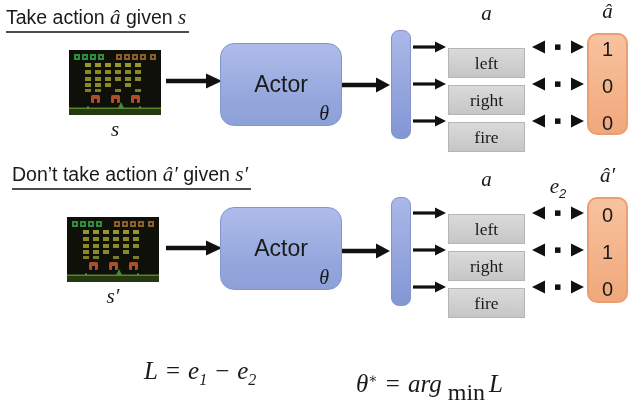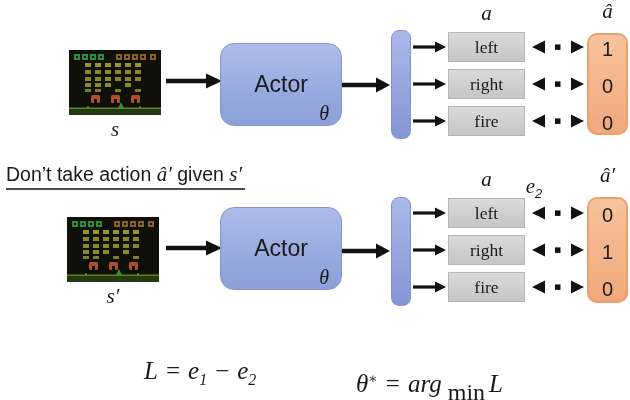--- a/index.html
+++ b/index.html
@@ -14,21 +14,21 @@
   .actor-box{width:120px;height:81px;border-radius:14px;
              background:linear-gradient(180deg,#aebcea 0%,#93a6dc 70%,#8da0d8 100%);
              border:1px solid #8395cc;display:flex;align-items:center;justify-content:center;
              font-size:23px;}
   .theta{position:absolute;right:12px;bottom:0px;font-size:20px;}
   .vbar{width:18px;height:107px;border-radius:8px;
         background:linear-gradient(180deg,#aab8e8,#8396d5);border:1px solid #8395cc;}
   .action-box{width:77px;height:30px;box-sizing:border-box;
               background:linear-gradient(180deg,#dadada,#c6c6c6);border:1px solid #b5b5b5;
               display:flex;align-items:center;justify-content:center;
-              font-family:"Liberation Serif","DejaVu Serif",serif;font-size:17.5px;}
+              font-family:"Liberation Serif","DejaVu Serif",serif;font-size:17.5px;margin-top:16px;}
   .target-box{width:41px;box-sizing:border-box;border-radius:10px;
               background:linear-gradient(180deg,#f7c39d,#f1a77c);border:2px solid #ec9e73;}
   .target-val{position:absolute;left:0;width:100%;height:28px;display:flex;align-items:center;
               justify-content:center;font-size:20px;}
   .col-header{text-align:center;font-size:21px;line-height:1.1;}
   .col-header sub{font-size:13px;font-style:italic;}
   .formula{font-size:25px;white-space:nowrap;}
   .formula .mop{font-family:"Liberation Serif","DejaVu Serif",serif;font-style:normal;margin:0 8px;}
   .formula sub{font-size:16px;font-family:"Liberation Serif","DejaVu Serif",serif;font-style:italic;}
   .formula sup{font-size:14px;font-family:"Liberation Serif","DejaVu Serif",serif;font-style:normal;}
@@ -36,20 +36,26 @@
             margin:11px 4px 0 6px;}
   .min-word{font-family:"Liberation Serif","DejaVu Serif",serif;font-style:normal;font-size:24px;
             line-height:1.0;}
   .min-sub{font-size:16px;line-height:1.0;margin-top:-2px;}
 </style>
 </head>
 <body>
 
 <div class="canvas">
 
+  <div class="abs sec-title" style="left:6px;top:4px">
+    <span>Take action</span>
+    <span class="mvar">â</span>
+    <span>given</span>
+    <span class="mvar">s</span>
+  </div>
 
   <svg class="abs" style="left:69px;top:50px" width="92" height="65" viewBox="0 0 92 65">
     <rect x="0" y="0" width="92" height="65" fill="#10100a"></rect>
     <g fill="#2f8e3c">
       <rect x="5" y="4" width="6" height="6"></rect>
         <rect x="13" y="4" width="6" height="6"></rect>
       <rect x="21" y="4" width="6" height="6"></rect>
         <rect x="29" y="4" width="6" height="6"></rect>
     </g>
     <g fill="#10100a">
@@ -180,21 +186,21 @@
       <rect x="23" y="4.4" width="5.5" height="5.5" fill="#111"></rect>
       <polygon points="39,0.5 52,7 39,13.5" fill="#111"></polygon>
     </svg>
 
   <div class="abs target-box" style="left:587px;top:33px;height:102px">
     <div class="target-val" style="top:0px">1</div>
     <div class="target-val" style="top:37px">0</div>
     <div class="target-val" style="top:74px">0</div>
   </div>
 
-  <div class="abs sec-title" style="left:6px;top:161px">
+  <div class="abs sec-title" style="left:12px;top:161px">
     <span>Don’t take action</span>
     <span class="mvar">â′</span>
     <span>given</span>
     <span class="mvar">s′</span>
   </div>
 
   <svg class="abs" style="left:67px;top:217px" width="92" height="65" viewBox="0 0 92 65">
     <rect x="0" y="0" width="92" height="65" fill="#10100a"></rect>
     <g fill="#2f8e3c">
       <rect x="5" y="4" width="6" height="6"></rect>
@@ -296,21 +302,21 @@
   <svg class="abs" style="left:413px;top:244px" width="33" height="12" viewBox="0 0 33 12">
     <line x1="0" y1="6" x2="24" y2="6" stroke="#111" stroke-width="3.2"></line>
       <polygon points="22,0.5 33,6 22,11.5" fill="#111"></polygon>
     </svg>
   <svg class="abs" style="left:413px;top:281px" width="33" height="12" viewBox="0 0 33 12">
     <line x1="0" y1="6" x2="24" y2="6" stroke="#111" stroke-width="3.2"></line>
       <polygon points="22,0.5 33,6 22,11.5" fill="#111"></polygon>
     </svg>
 
   <div class="abs col-header mvar" style="left:448px;top:168px;width:77px">a</div>
-  <div class="abs col-header" style="left:508px;top:174px;width:52px">
+  <div class="abs col-header" style="left:532px;top:174px;width:52px">
     <span class="mvar">e</span><sub>2</sub>
   </div>
   <div class="abs col-header mvar" style="left:587px;top:164px;width:41px">â′</div>
 
   <div class="abs action-box" style="left:448px;top:198px">
     <span>left</span>
     </div>
   <div class="abs action-box" style="left:448px;top:235px">
     <span>right</span>
     </div>

